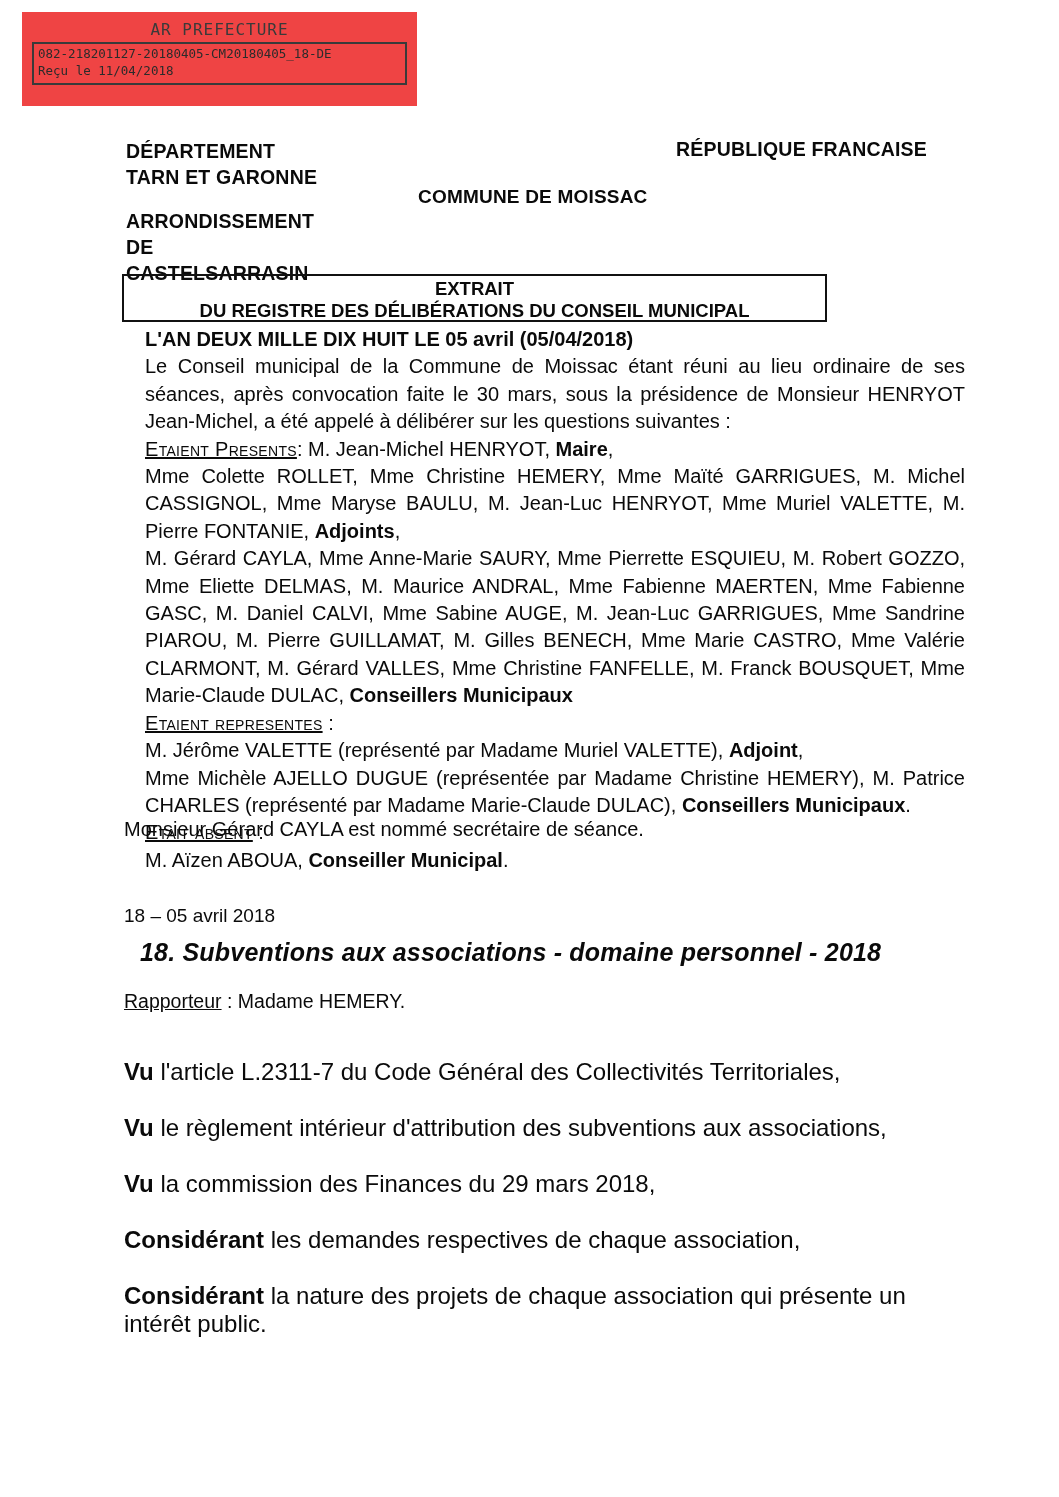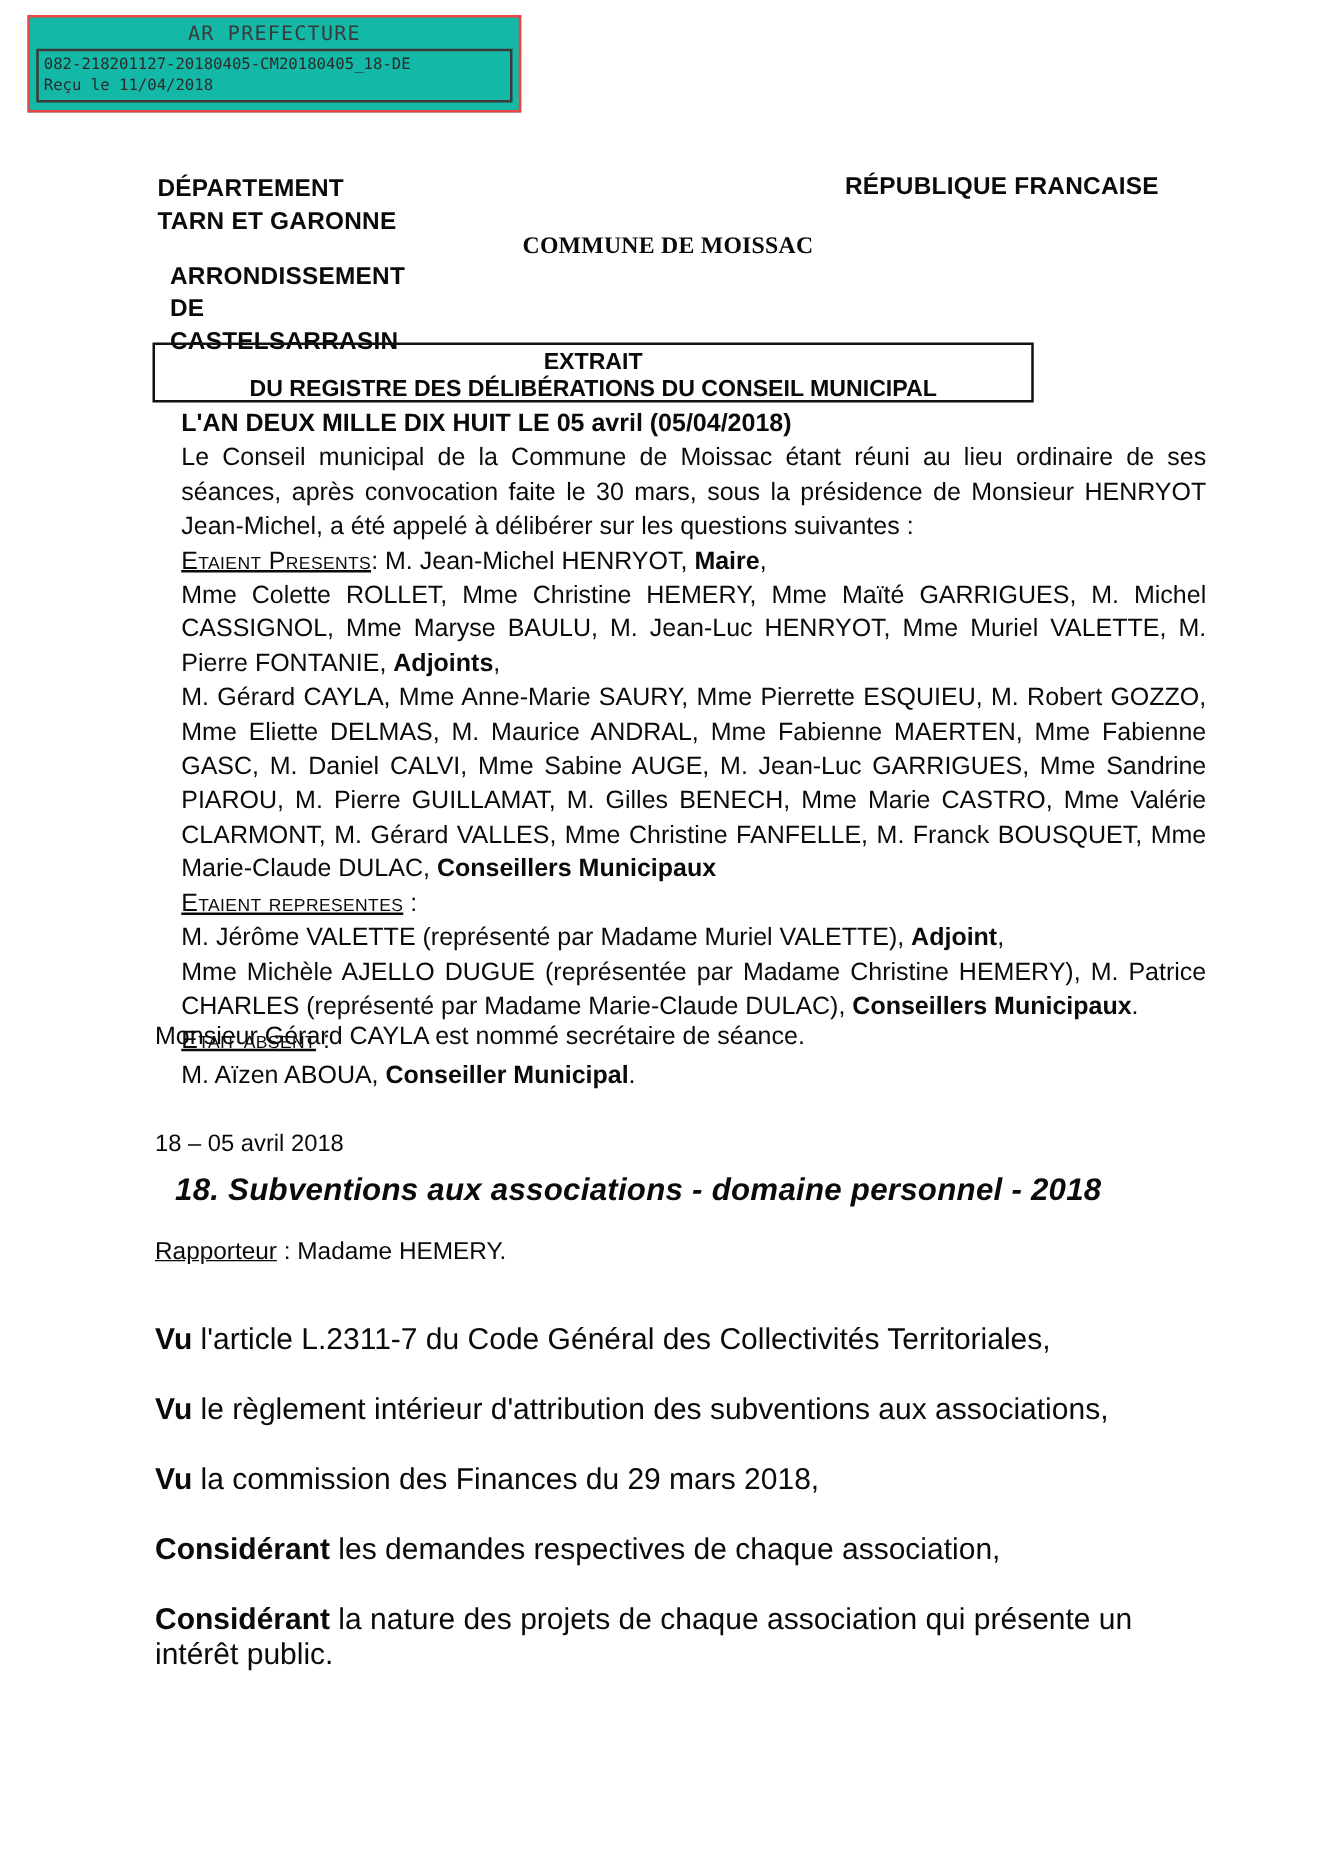--- a/index.html
+++ b/index.html
@@ -15,24 +15,24 @@
     color: #0a0a0a;
     overflow: hidden;
   }
 
   
   .stamp {
     position: absolute;
     left: 22px;
     top: 12px;
     width: 395px;
-    height: 78px;
-    border: 2px solid #ef4444;
-    box-sizing: border-box;
-    background: #14b8a6;
+    height: 94px;
+    border: 5px solid #ef4444;
+    box-sizing: border-box;
+    background: #ef4444;
   }
   .stamp-title {
     text-align: center;
     font-family: "DejaVu Sans Mono", monospace;
     font-size: 16px;
     letter-spacing: 1px;
     color: #3a3a3a;
     margin-top: 3px;
     line-height: 1.2;
   }
@@ -85,25 +85,24 @@
     font-size: 19.5px;
     letter-spacing: 0.2px;
   }
   .hdr-commune {
     position: absolute;
     left: 418px;
     top: 48px;
     font-weight: bold;
     font-size: 19px;
     letter-spacing: 0.2px;
-    font-family: Liberation Serif, serif;
   }
   .hdr-arr {
     position: absolute;
-    left: 136px;
+    left: 126px;
     top: 70px;
     font-weight: bold;
     font-size: 19.5px;
     line-height: 26px;
     letter-spacing: 0.2px;
   }
 
   
   .extrait {
     position: absolute;

